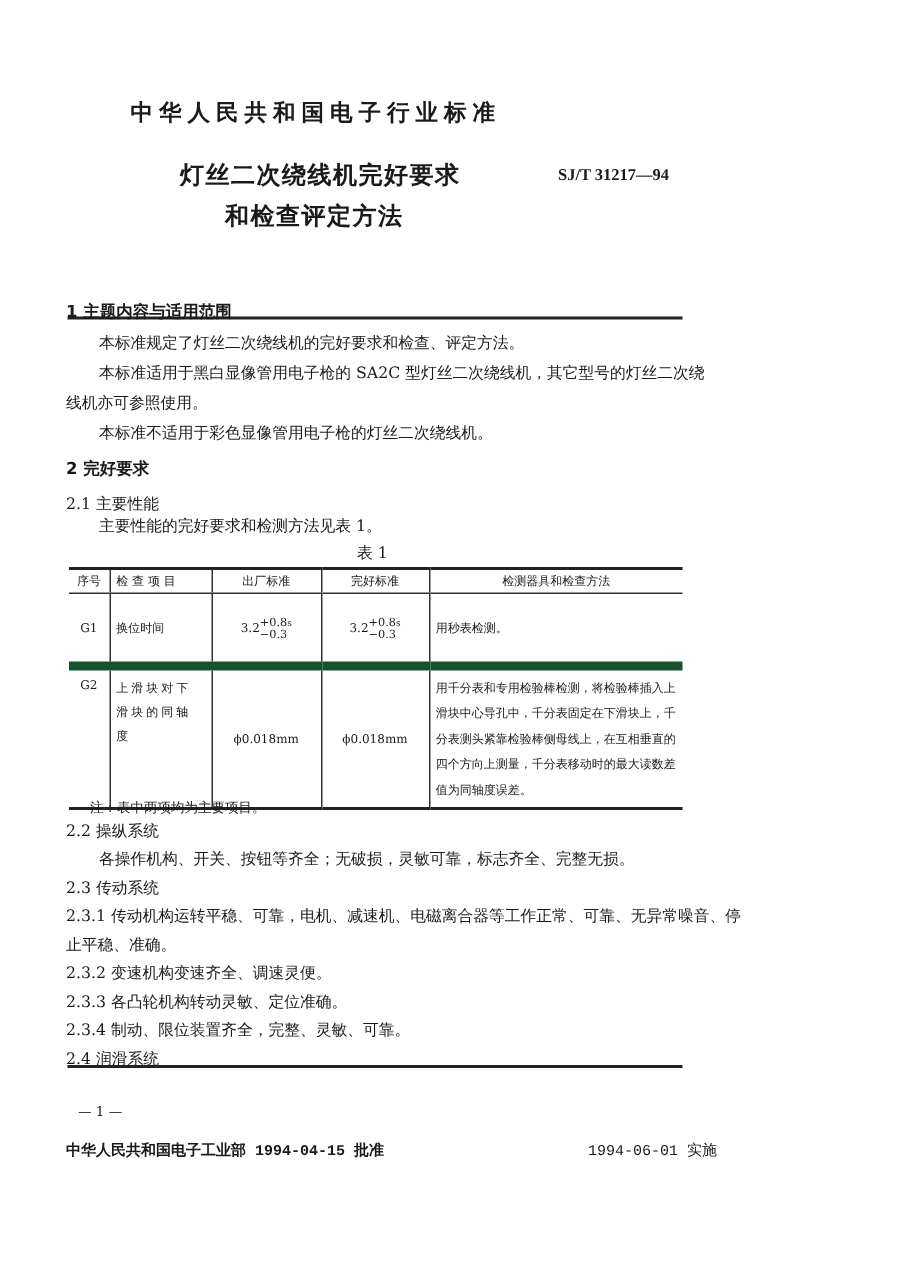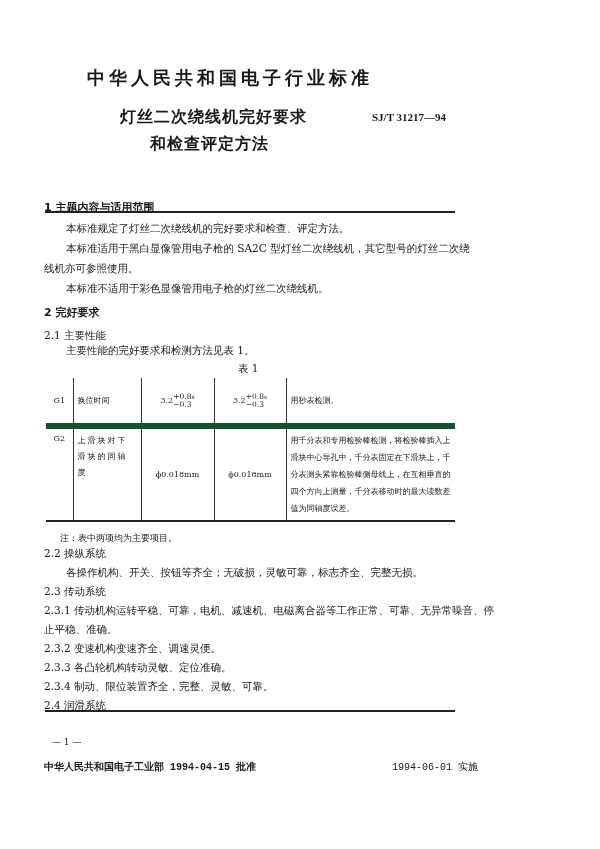--- a/index.html
+++ b/index.html
@@ -1,20 +1,20 @@
 <!DOCTYPE html>
 <html><head>
 <meta charset="utf-8">
 <style>
   html, body { margin:0; padding:0; }
   body { width:600px; height:849px; background:#fff; position:relative; overflow:hidden;
          font-family:"DejaVu Serif", serif; color:#1a1a1a; }
   .abs { position:absolute; white-space:nowrap; }
   .sans { font-family:Liberation Mono, monospace;margin-top:40px; }
-  .std-org { left:87px; top:66px; font-size:18px; font-weight:bold; letter-spacing:4px; font-family:"DejaVu Sans", sans-serif;text-align:center; }
+  .std-org { left:87px; top:66px; font-size:15px; font-weight:bold; letter-spacing:4px; font-family:"DejaVu Sans", sans-serif;text-align:center; }
   .title1 { left:120px; top:107px; font-size:16px; font-weight:bold; font-family:"DejaVu Sans", sans-serif; letter-spacing:1px; }
   .title2 { left:150px; top:134px; font-size:16px; font-weight:bold; font-family:"DejaVu Sans", sans-serif; letter-spacing:1px; }
   .code { left:372px; top:111px; font-size:11px; font-family:"Liberation Serif", serif; font-weight:bold; }
   .rule { position:absolute; height:2px; background:#222; }
   .h1 { font-size:11px; font-weight:bold; font-family:"DejaVu Sans", sans-serif; }
   .p { font-size:10.5px; }
   .small { font-size:9px; }
   table.t1 { position:absolute; left:46px; top:378px; width:409px; border-collapse:collapse; font-size:8px; }
   table.t1 td { border-left:1px solid #333; padding:0 4px; vertical-align:middle; }
   table.t1 td:first-child { border-left:none; text-align:center; }
@@ -46,20 +46,27 @@
 
 <table class="t1">
   <colgroup>
       <col style="width:27px">
       <col style="width:68px">
       <col style="width:73px">
       <col style="width:72px">
       <col>
     </colgroup>
   <tbody>
+      <tr class="hdr">
+    <td>序号</td>
+    <td style="text-align:left">检  查  项  目</td>
+    <td>出厂标准</td>
+    <td>完好标准</td>
+    <td>检测器具和检查方法</td>
+  </tr>
   <tr class="r1">
     <td>G1</td>
     <td>换位时间</td>
     <td style="text-align:center">
       <span>3.2</span><span class="tol"><span>+0.8</span><br><span>−0.3</span></span><sup style="font-size:6px">s</sup>
     </td>
     <td style="text-align:center">
       <span>3.2</span><span class="tol"><span>+0.8</span><br><span>−0.3</span></span><sup style="font-size:6px">s</sup>
     </td>
     <td>用秒表检测。</td>

